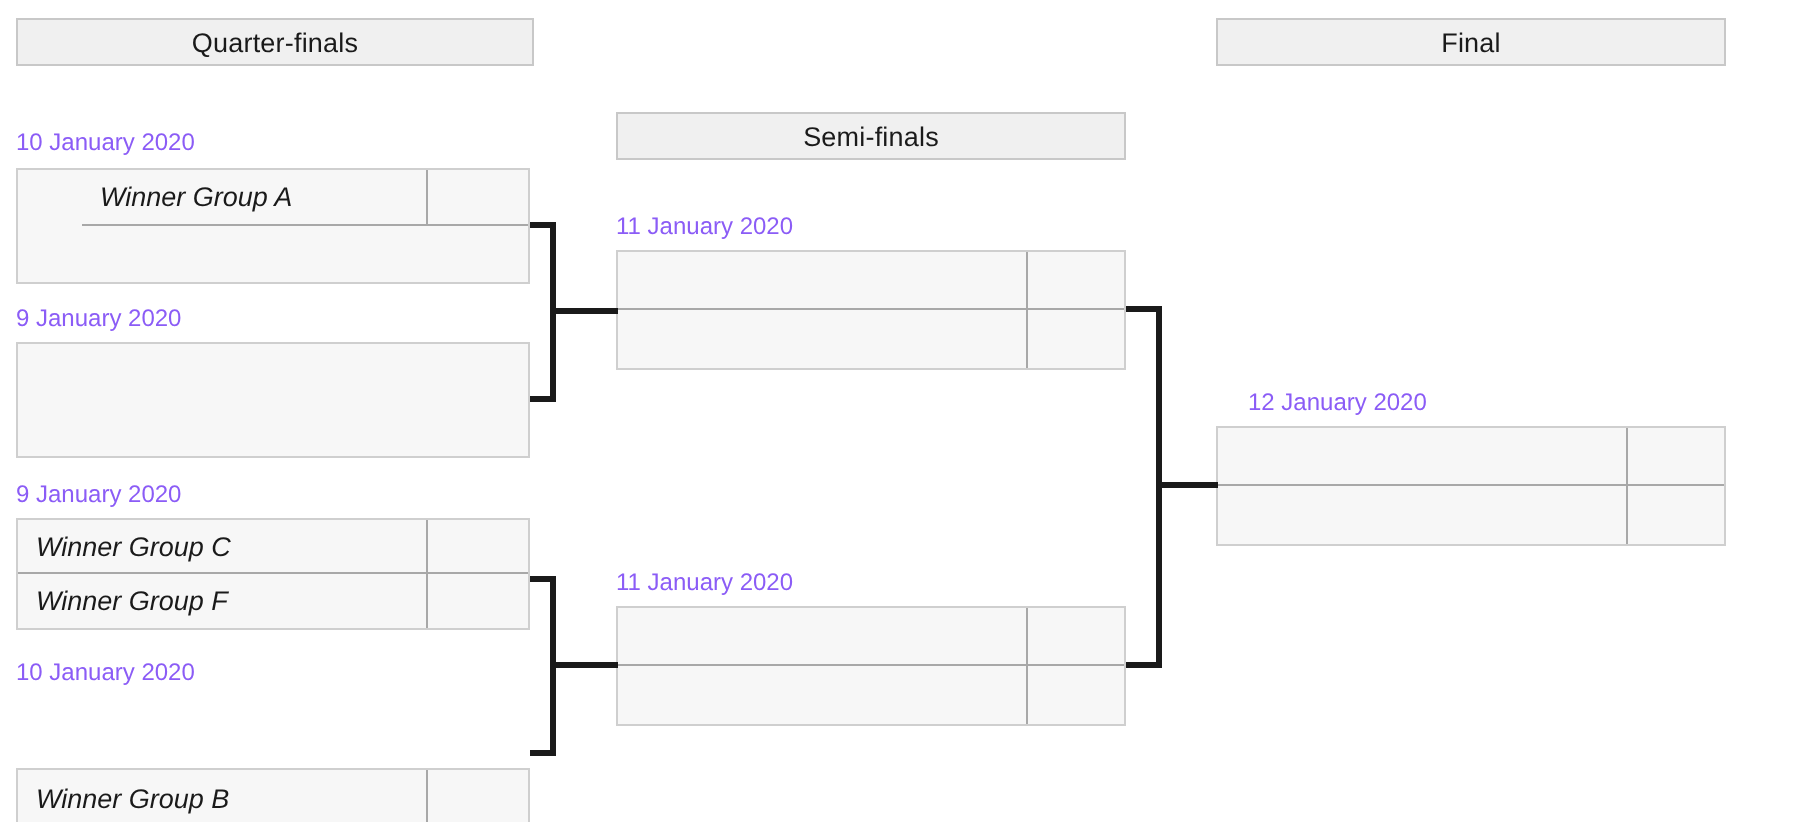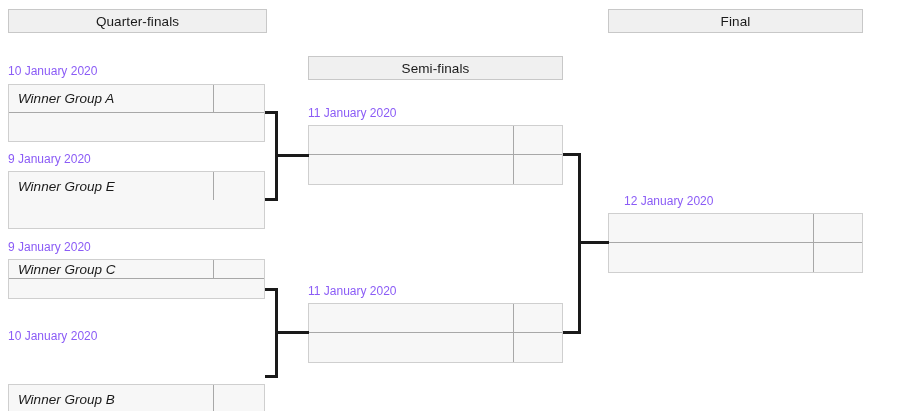--- a/index.html
+++ b/index.html
@@ -98,42 +98,39 @@
     <span>Quarter-finals</span>
   </div>
   <div class="round-header" style="left:308px; top:9px; width:255px;margin-top:47px;">
     <span>Semi-finals</span>
   </div>
   <div class="round-header" style="left:608px; top:9px; width:255px;">
     <span>Final</span>
   </div>
 
   <div class="match-date" style="left:8px; top:64px;">10 January 2020</div>
-  <div class="match" style="left:8px; top:84px; width:257px; height:58px;">
+  <div class="match" style="left:8px; top:84px; width:257px; height:58px;padding-left:32px;">
     <div class="match-row top">
       <div class="team-cell">Winner Group A</div>
       <div class="score-cell" style="width:50px;"></div>
     </div>
   </div>
 
   <div class="match-date" style="left:8px; top:152px;">9 January 2020</div>
   <div class="match" style="left:8px; top:171px; width:257px; height:58px;">
-    <div class="match-row">
-      <div class="team-cell">Winner Group E</div>
-      <div class="score-cell" style="width:50px;"></div>
-    </div>
   </div>
 
   <div class="match-date" style="left:8px; top:240px;">9 January 2020</div>
-  <div class="match" style="left:8px; top:259px; width:257px; height:40px;">
+  <div class="match" style="left:8px; top:259px; width:257px; height:56px;">
     <div class="match-row top">
       <div class="team-cell">Winner Group C</div>
       <div class="score-cell" style="width:50px;"></div>
     </div>
     <div class="match-row">
+      <div class="team-cell">Winner Group F</div>
       <div class="score-cell" style="width:50px;"></div>
     </div>
   </div>
 
   <div class="match-date" style="left:8px; top:329px;">10 January 2020</div>
   <div class="match" style="left:8px; top:348px; width:257px; height:60px;margin-top:36px;">
     <div class="match-row top">
       <div class="team-cell">Winner Group B</div>
       <div class="score-cell" style="width:50px;"></div>
     </div>

